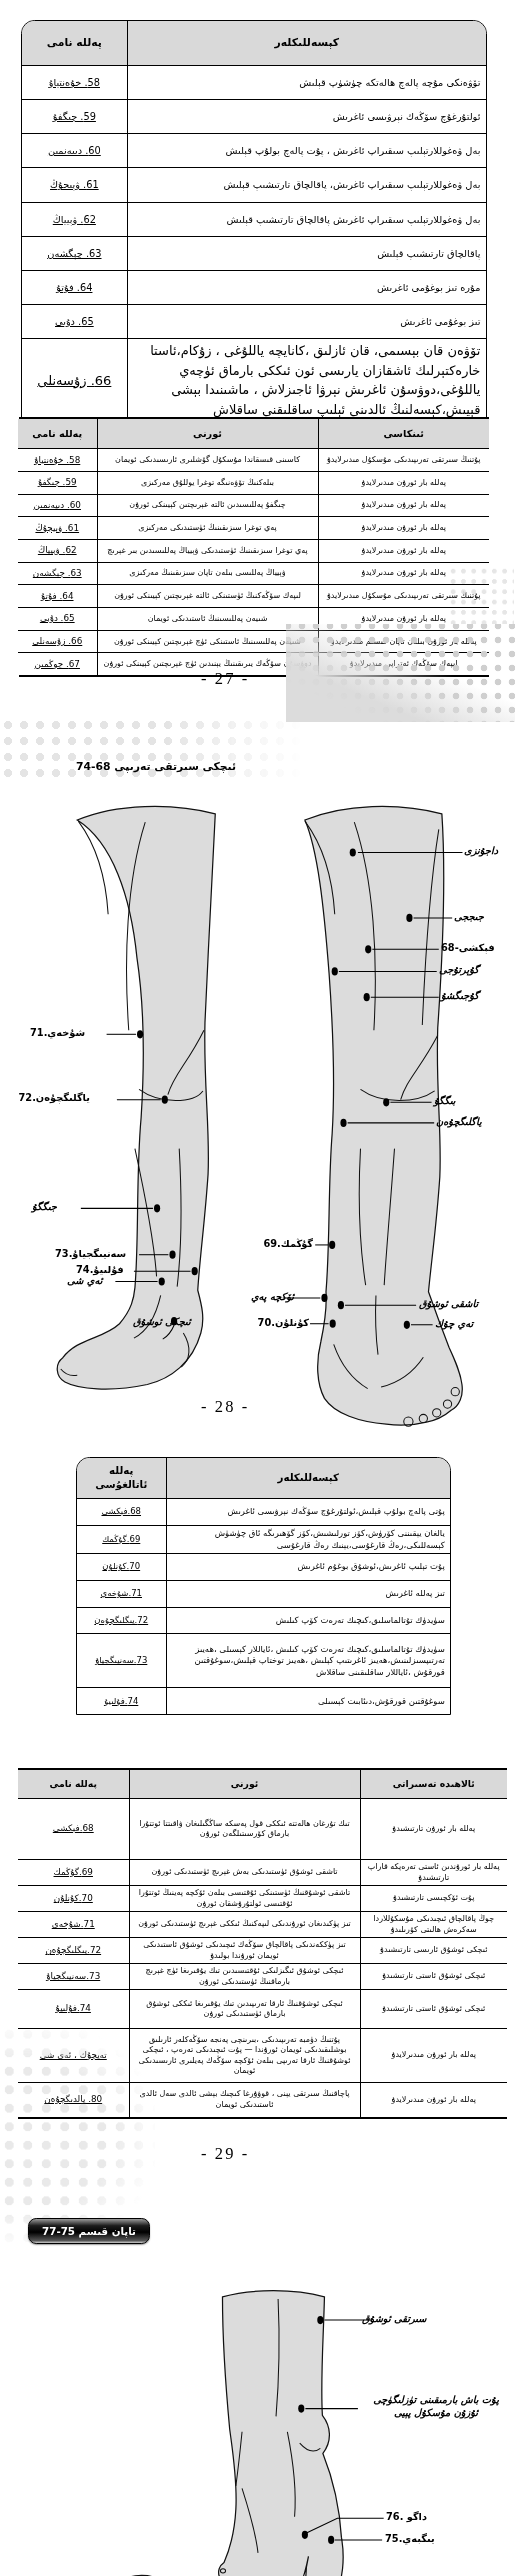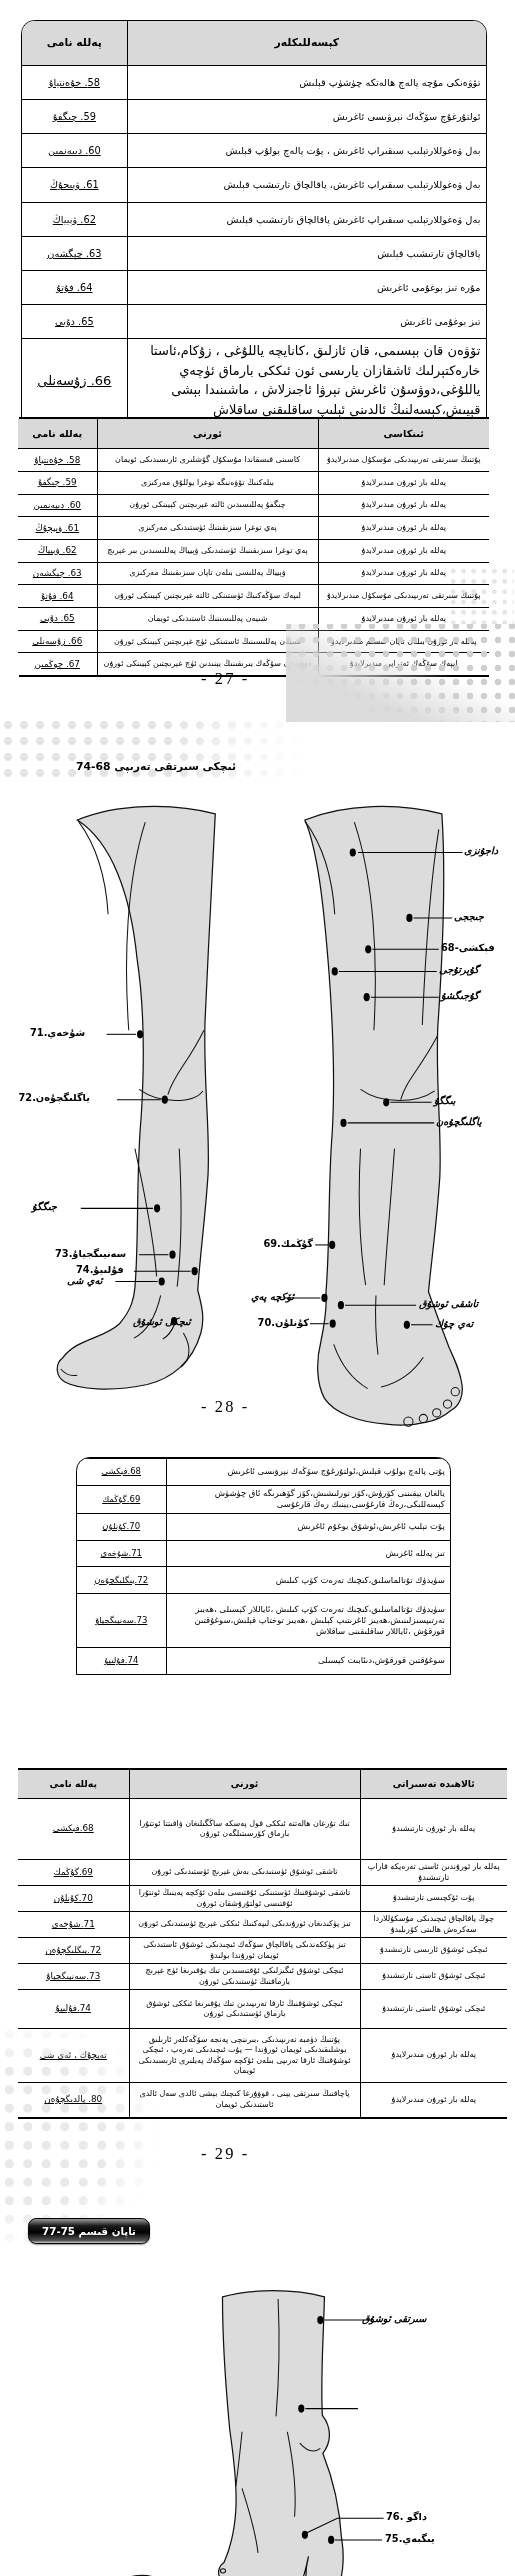--- a/index.html
+++ b/index.html
@@ -298,20 +298,24 @@
 
 <div class="abs pagenum" style="left:201px;top:1397px;">- 28 -</div>
 
 <div class="abs round-wrap t3" style="left:76px;top:1457px;width:373px;">
   <table dir="ltr">
     <colgroup>
         <col style="width:89px">
         <col style="width:284px">
       </colgroup>
     <tbody>
+        <tr>
+      <th class="thead">پەللە ئاتالغۇسى</th>
+      <th class="thead">كېسەللىكلەر</th>
+    </tr>
     <tr>
           <td class="name-cell">68.فېكشى</td>
           <td class="dis-cell">پۇتى پالەچ بولۇپ قېلىش،ئولتۇرغۇچ سۆڭەك نېرۋىسى ئاغرىش</td>
         </tr>
     <tr>
           <td class="name-cell">69.گۇڭمك</td>
           <td class="dis-cell">يالغان يېقىننى كۆرۈش،كۆز تورلىشىش،كۆز گۆھىرىگە ئاق چۈشۈش كېسەللىكى،رەڭ قارغۇسى،يېنىك رەڭ قارغۇسى</td>
         </tr>
     <tr>
           <td class="name-cell">70.كۇنلۇن</td>
@@ -440,17 +444,18 @@
     </g>
     <g fill="#000">
       <ellipse cx="622" cy="213" rx="6" ry="8"></ellipse>
       <ellipse cx="585" cy="385" rx="6" ry="8"></ellipse>
       <ellipse cx="592" cy="630" rx="6" ry="8"></ellipse>
       <ellipse cx="643" cy="640" rx="6" ry="8"></ellipse>
       <ellipse cx="277" cy="1015" rx="6" ry="8"></ellipse>
     </g>
   </svg>
   <div class="abs dlabel r" style="left:362px;top:103px;">سىرتقى ئوشۇق</div>
+  <div class="abs dlabel r wrap" style="left:361px;top:183px;width:150px;">پۇت باش بارمىقىنى تۈزلىگۈچى ئۇزۇن مۇسكۇل پېيى</div>
   <div class="abs dlabel" style="left:386px;top:301px;">76. داگو</div>
   <div class="abs dlabel" style="left:385px;top:323px;">75.يىگبەي</div>
 
 </div>
 
 
 </body></html>

